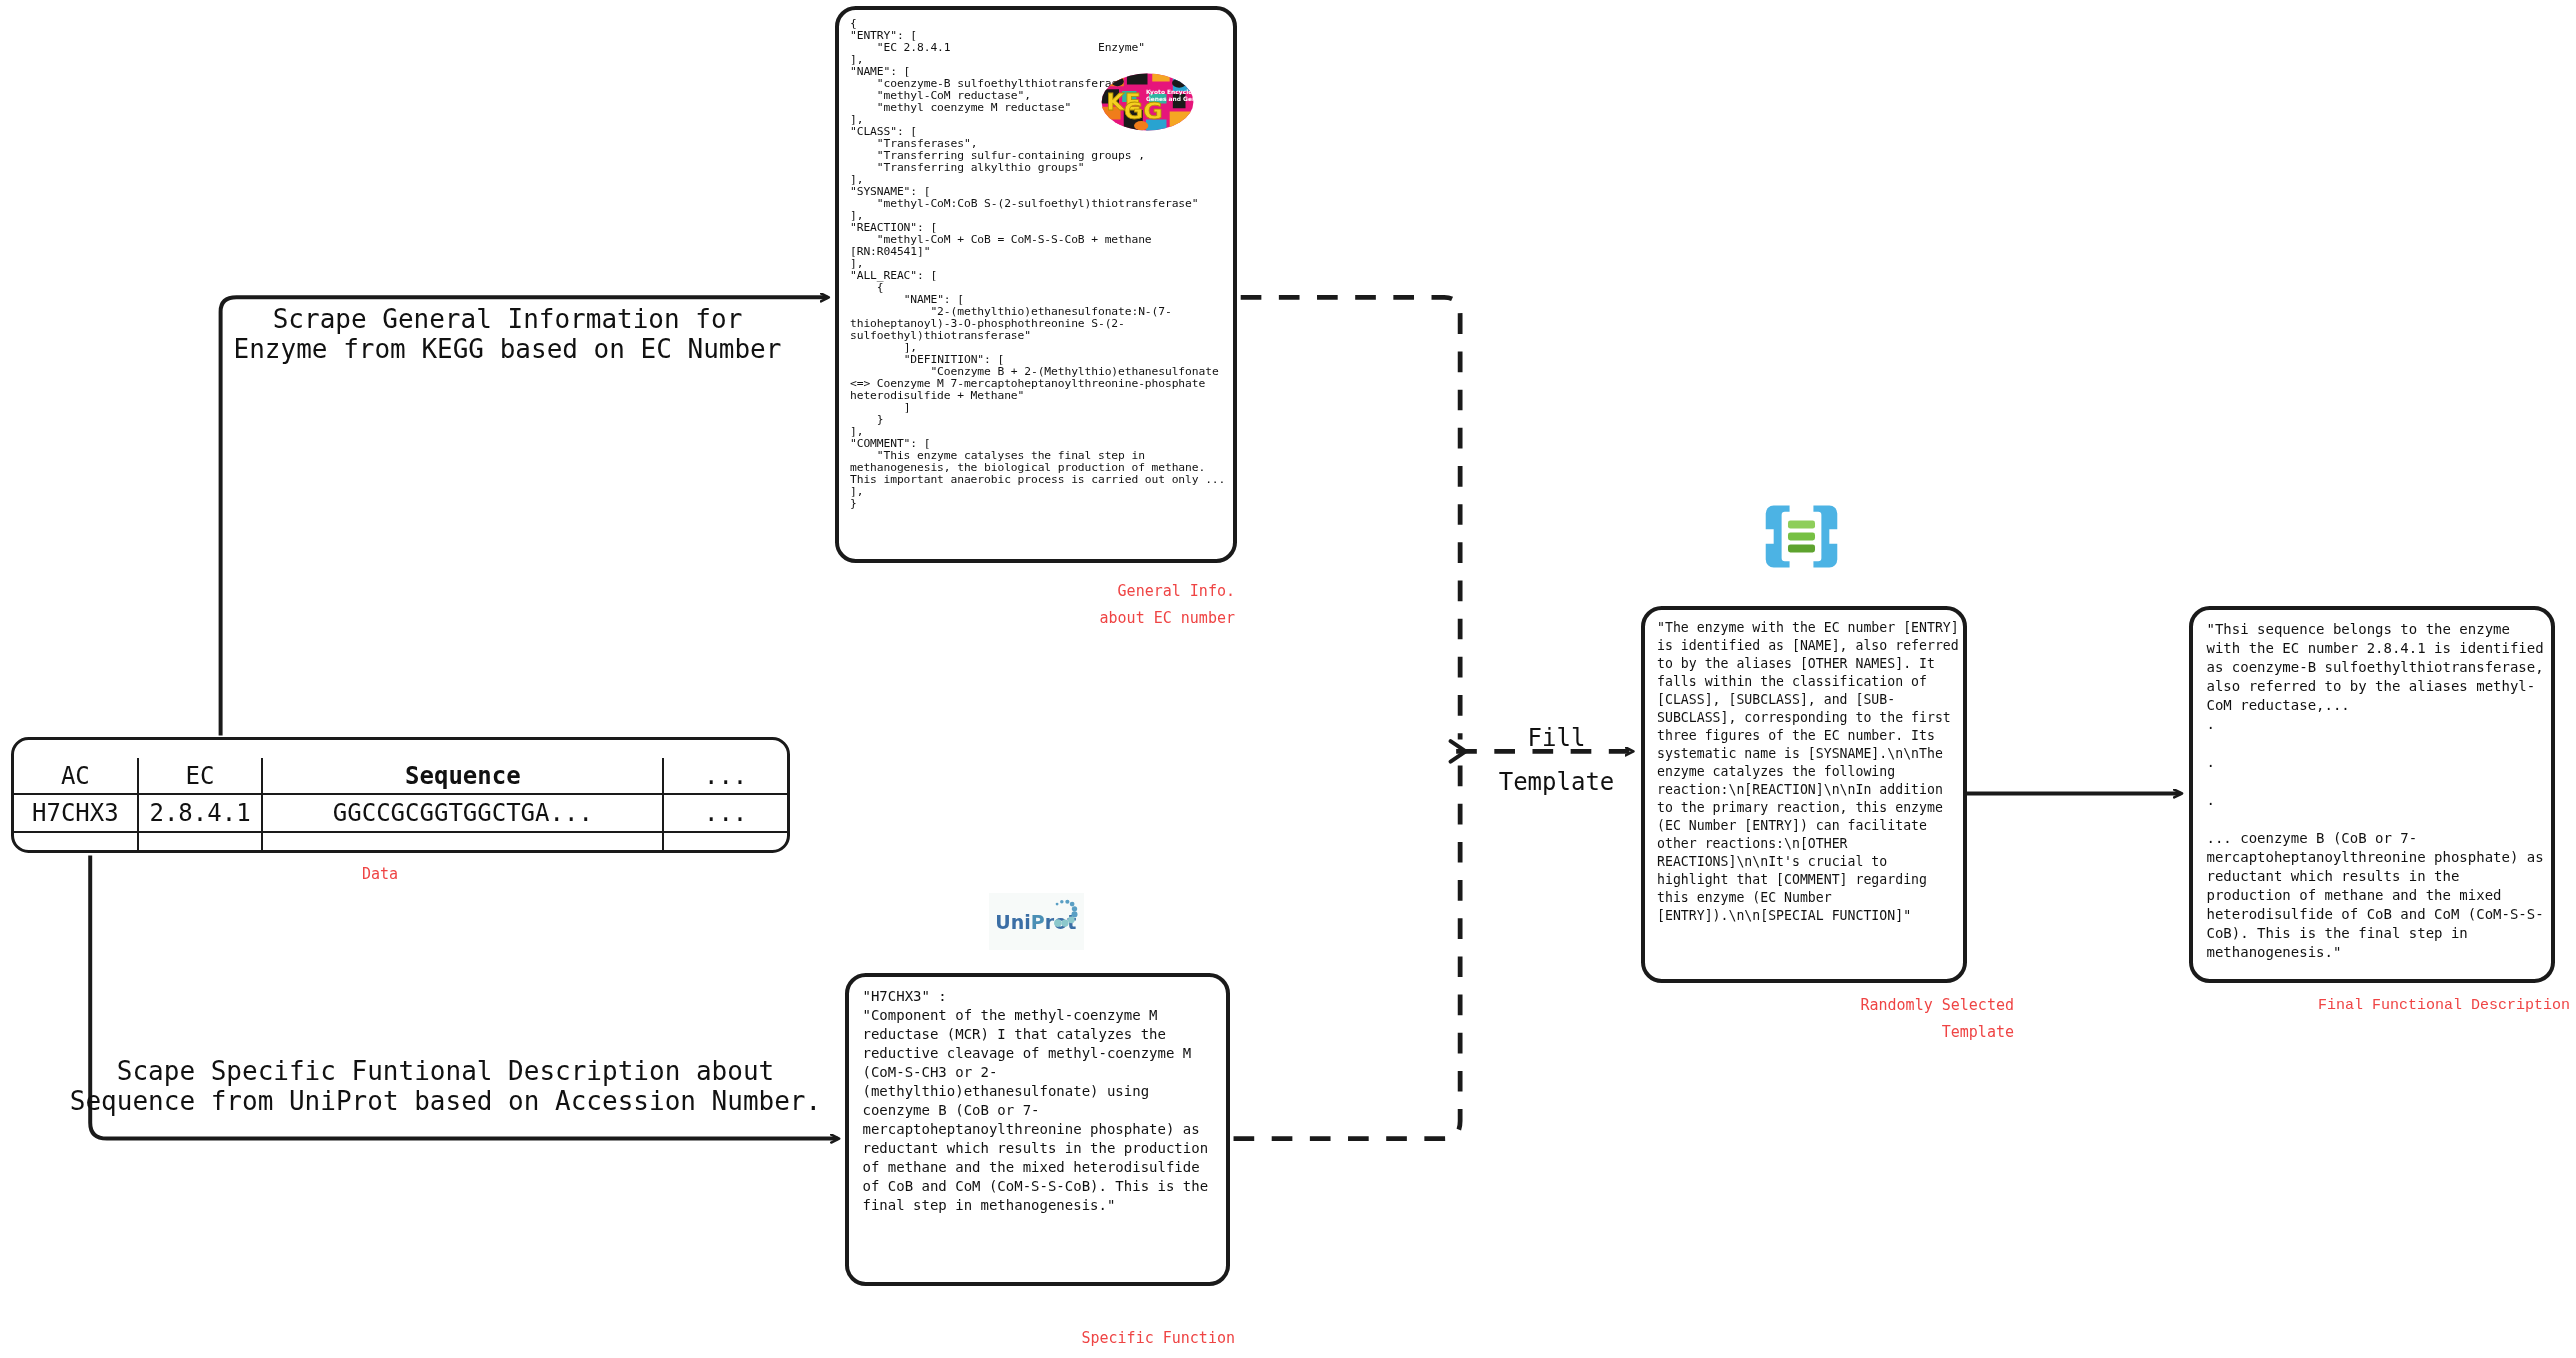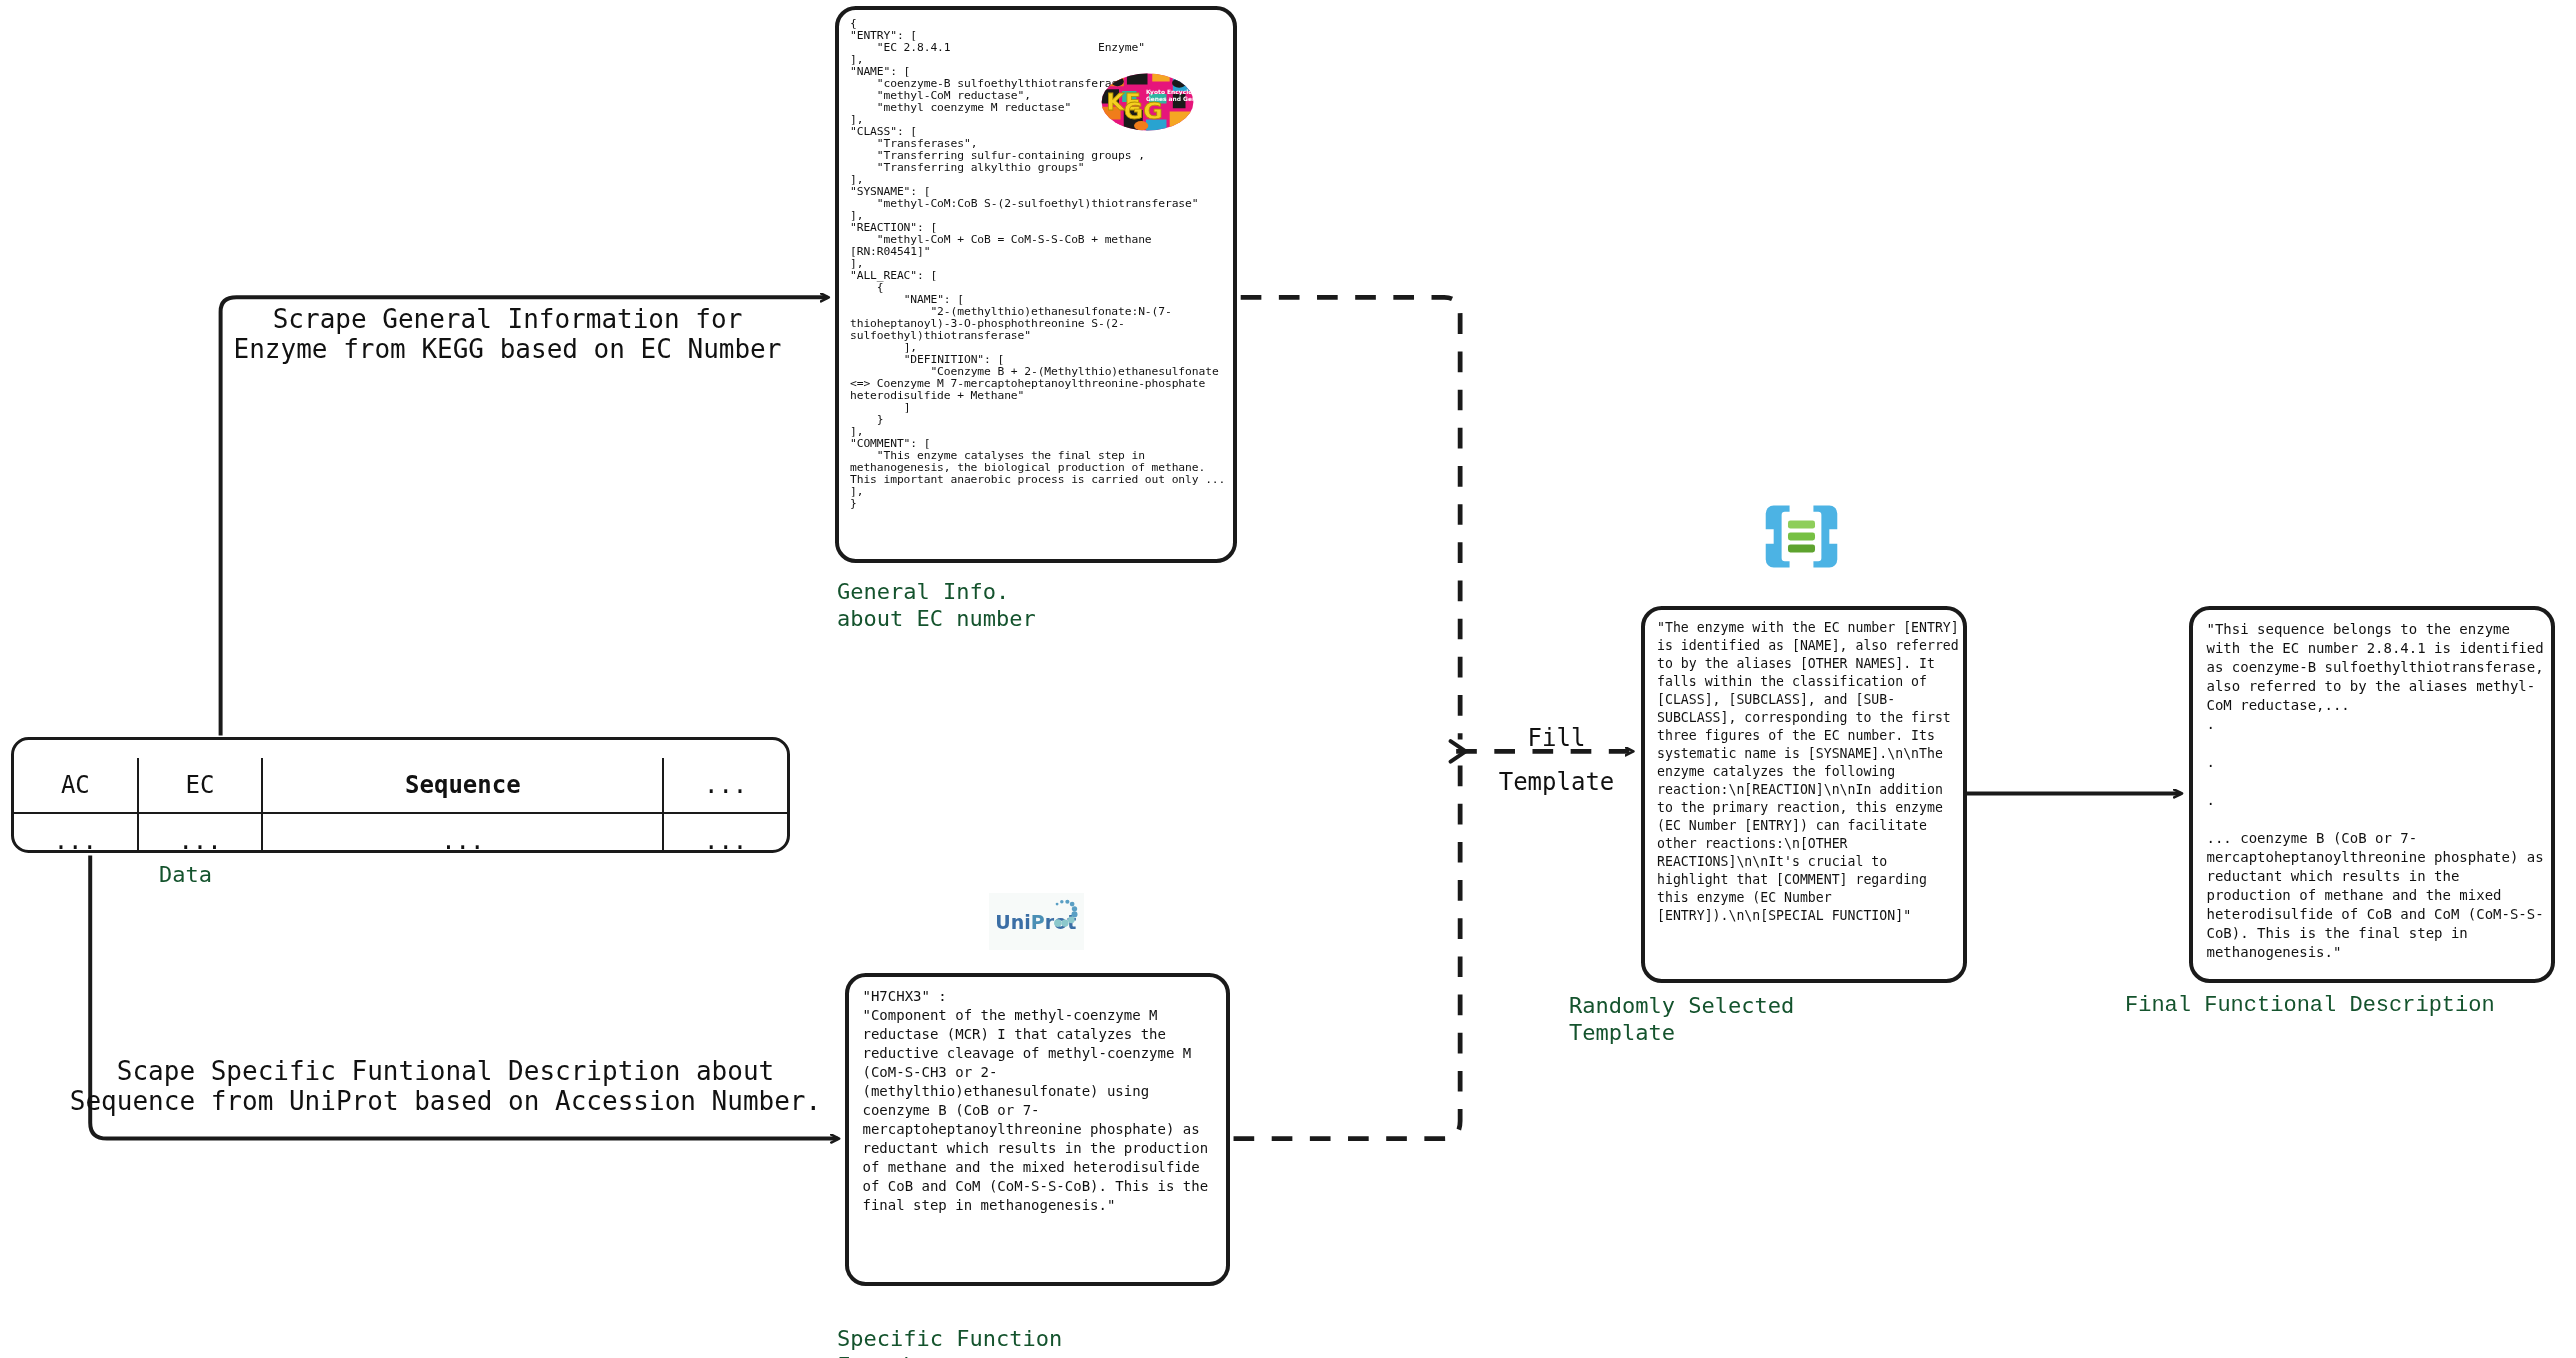--- a/index.html
+++ b/index.html
@@ -23,22 +23,22 @@
   
   #kegg-box{left:835px;top:6.4px;width:402px;height:557px;}
   #kegg-code{
     position:absolute;left:11px;top:8px;width:379px;
     font-size:11.3px;line-height:12px;letter-spacing:-0.1px;
   }
   #kegg-logo{position:absolute;left:1100px;top:70px;width:95px;height:64px;}
 
   
   .caption{
-    position:absolute;text-align:left;
-    font-size:22px;line-height:27px;white-space:pre-line;color:#14532d;
+    position:absolute;text-align:right;
+    font-size:15px;line-height:27px;white-space:pre-line;color:#ef4444;
   }
   #cap-general{left:837px;top:578px;width:398px;}
   #cap-specific{left:837px;top:1325px;width:398px;}
   #cap-template{left:1569px;top:992px;width:445px;}
   #cap-final{left:2125px;top:992px;width:445px;font-family:Liberation Mono, monospace;}
   #cap-data{left:159px;top:861px;width:239px;}
 
   
   #data-table{
     position:absolute;left:11px;top:737px;width:779px;height:116px;
@@ -194,20 +194,26 @@
 <div id="data-table">
   <table>
     <tbody>
         <tr>
       <td class="col-ac">AC</td>
       <td class="col-ec">EC</td>
       <td class="col-seq">Sequence</td>
       <td class="col-dots">...</td>
     </tr>
     <tr>
+      <td>H7CHX3</td>
+      <td>2.8.4.1</td>
+      <td>GGCCGCGGTGGCTGA...</td>
+      <td>...</td>
+    </tr>
+    <tr>
       <td>...</td>
       <td>...</td>
       <td>...</td>
       <td>...</td>
     </tr>
   </tbody>
     </table>
 </div>
 <div class="caption" id="cap-data">Data</div>
 

